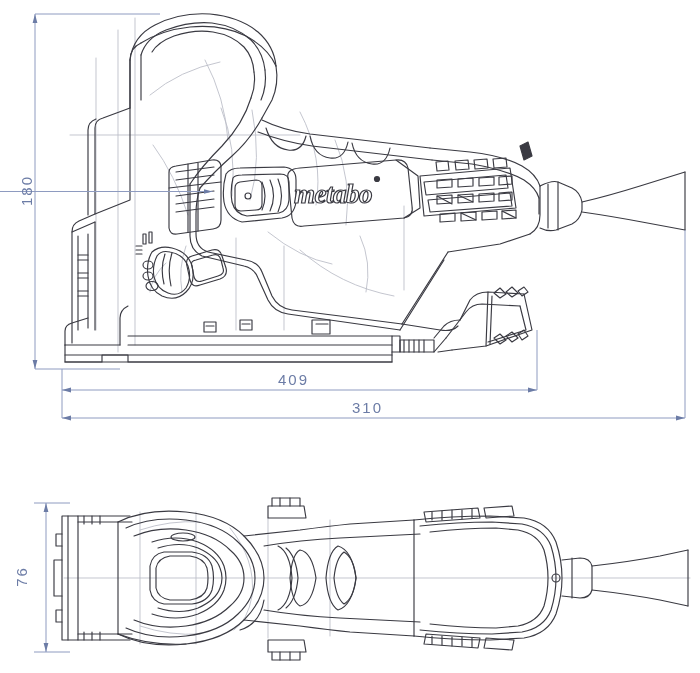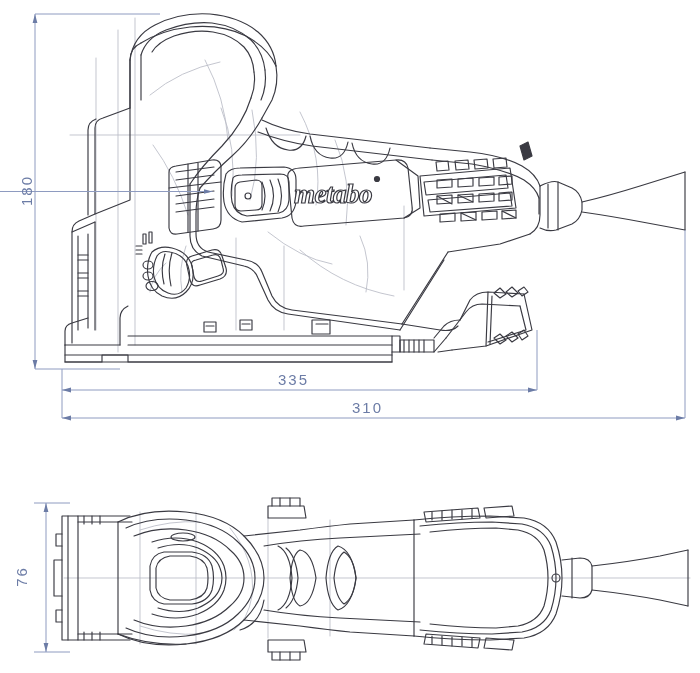--- a/index.html
+++ b/index.html
@@ -390,19 +390,19 @@
     </g>
 
     <g>
       <text x="294" y="203" font-family="'Liberation Serif', serif" font-size="27" font-style="italic" font-weight="bold" fill="#ffffff" stroke="#3a3a42" stroke-width="1.2" letter-spacing="-0.5">metabo</text>
       <circle cx="377" cy="179" r="3.1" fill="#3a3a42"></circle>
     </g>
   </svg>
 
   <div class="dim-label vert" style="left: 6px; top: 182px; width: 40px; text-align: center;">180</div>
 
-  <div class="dim-label" style="left: 278px; top: 371px;">335</div>
+  <div class="dim-label" style="left: 278px; top: 371px;">409</div>
 
   <div class="dim-label" style="left: 352px; top: 399px;">310</div>
 
   <div class="dim-label vert" style="left: 6px; top: 568px; width: 30px; text-align: center;">76</div>
 
 </div>
 
 </body></html>

